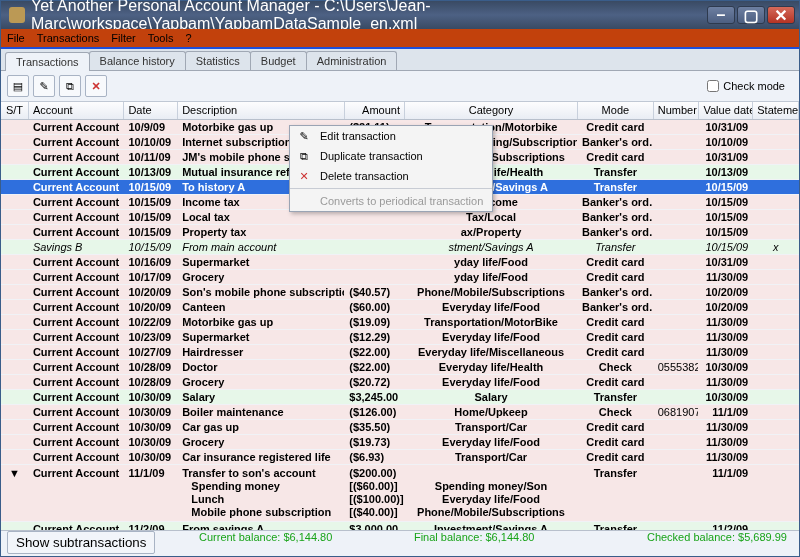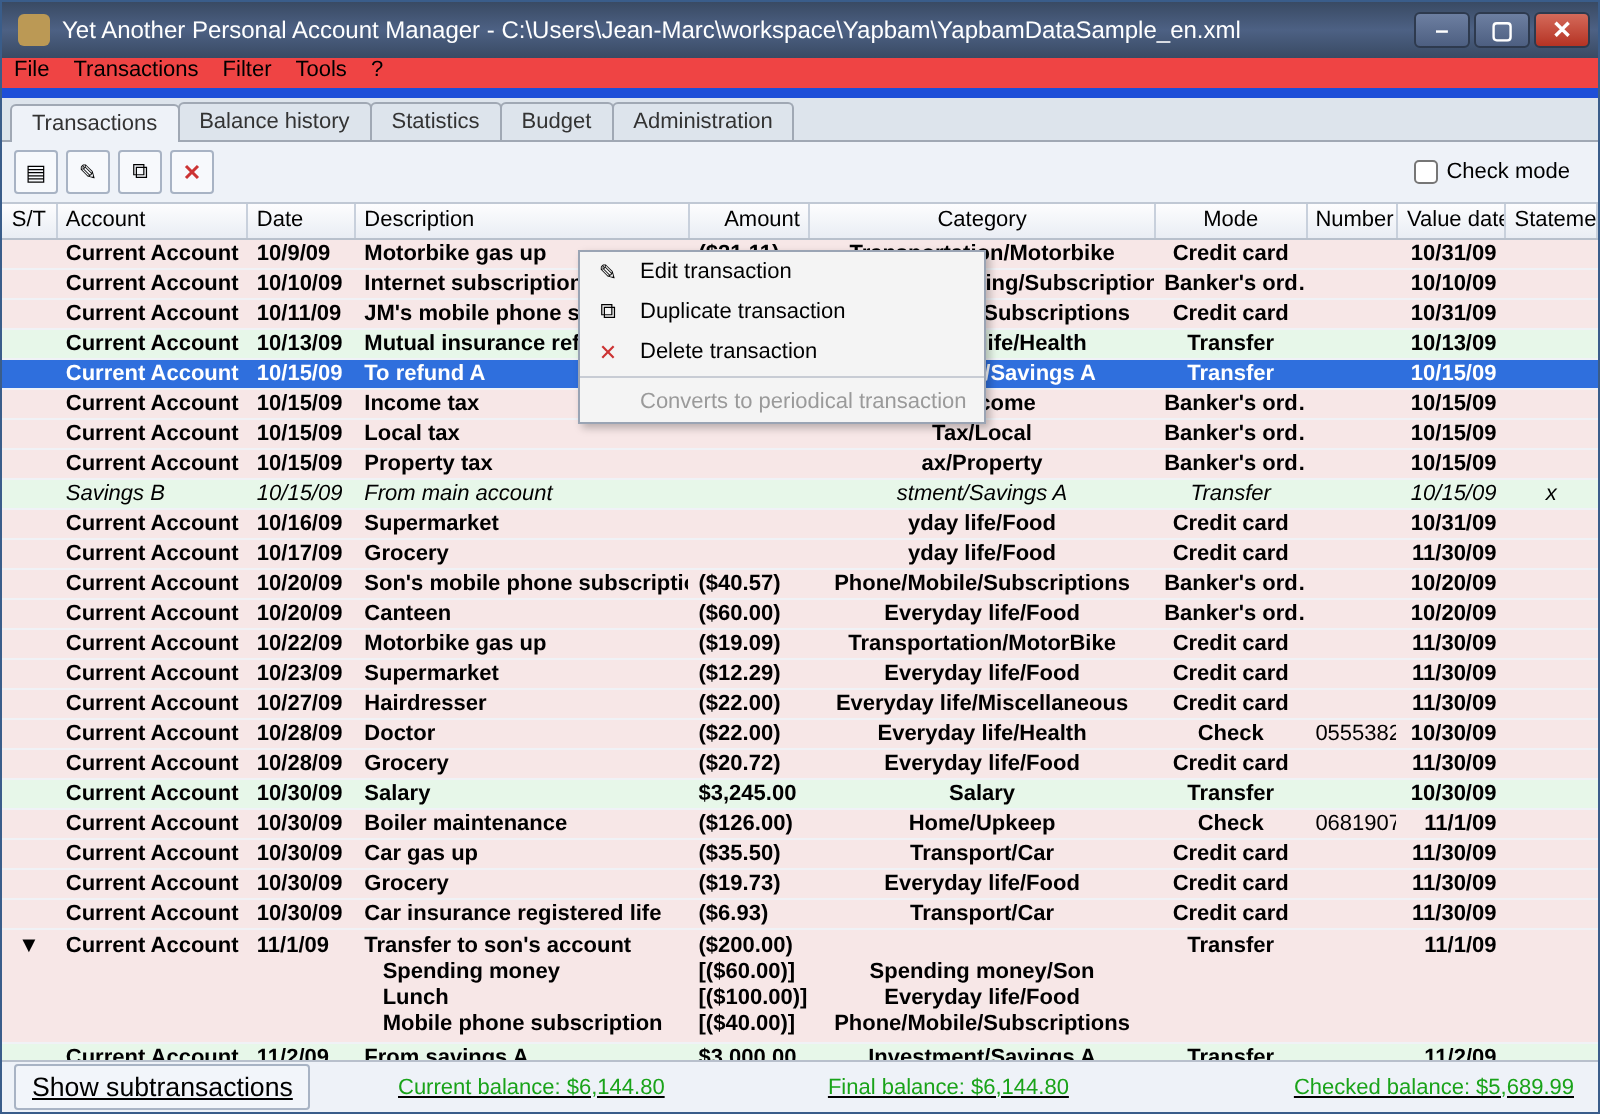--- a/index.html
+++ b/index.html
@@ -19,21 +19,21 @@
     display: flex;
     flex-direction: column;
   }
   .titlebar {
     height: 28px;
     background: linear-gradient(#394a63, #4d6184, #394a63);
     color: #fff;
     display: flex;
     align-items: center;
     padding: 0 4px 0 8px;
-    font-size: 12px;
+    font-size: 16px;
   }
   .titlebar .app-icon {
     width: 16px; height: 16px;
     background: #b95;
     border-radius: 3px;
     margin-right: 6px;
   }
   .titlebar .title { flex: 1; }
   .win-btns { display: flex; gap: 2px; }
   .win-btn {
@@ -41,24 +41,25 @@
     border-radius: 3px;
     background: linear-gradient(#6d7fa1,#4d5f81);
     border: 1px solid #2e3a4e;
     display: flex; align-items: center; justify-content: center;
     color: #fff; font-weight: bold;
   }
   .win-btn.close { background: linear-gradient(#d46a5a,#b53324); }
   .menubar {
     height: 20px;
     display:flex;
+    align-items:center;
     padding: 0 6px;
     gap: 12px;
-    background:#ef4444;
-    border-bottom:5px solid #1d4ed8;
+    background:#c2410c;
+    border-bottom:2px solid #1d4ed8;
   }
   .menubar span { cursor:default; }
   .tabs {
     display: flex;
     padding: 2px 4px 0 4px;
     gap: 0;
     border-bottom: 1px solid #a0a8b4;
     background:#dde4ec;
   }
   .tab {
@@ -168,25 +169,24 @@
     display:flex;align-items:center;gap:8px;
     padding:2px 6px 2px 6px;
     height:20px;
   }
   .cm-item.disabled{color:#9a9a9a}
   .cm-icon{width:16px;height:16px;display:inline-flex;align-items:center;justify-content:center}
   .cm-sep{height:1px;background:#c8ccd4;margin:2px 0}
   .statusbar{
     height:26px;
     display:flex;
-    align-items:center;
+    align-items:flex-start;
     border-top:1px solid #b8c0cc;
     background:#eef2f8;
     font-size:11px;
-    text-decoration:underline;
   }
   .status-btn{
     padding:3px 8px;
     border:1px solid #a8b3c4;
     background:#f2f5fa;
     border-radius:2px;
     margin:0 6px;
   }
   .status-text{flex:1;text-align:center}
   .green{color:#19a319}
@@ -320,21 +320,21 @@
           <div class="cell col-cat bold">Everyday life/Health</div>
           <div class="cell col-mode bold">Transfer</div>
           <div class="cell col-num"></div>
           <div class="cell col-vd bold">10/13/09</div>
           <div class="cell col-stm"></div>
         </div>
         <div class="row selected">
           <div class="cell col-st"></div>
           <div class="cell col-acc bold">Current Account</div>
           <div class="cell col-date bold">10/15/09</div>
-          <div class="cell col-desc bold">To refund A</div>
+          <div class="cell col-desc bold">To history A</div>
           <div class="cell col-amt bold">($2,000.00)</div>
           <div class="cell col-cat bold">Investment/Savings A</div>
           <div class="cell col-mode bold">Transfer</div>
           <div class="cell col-num"></div>
           <div class="cell col-vd bold">10/15/09</div>
           <div class="cell col-stm"></div>
         </div>
         <div class="row b-pink">
           <div class="cell col-st"></div>
           <div class="cell col-acc bold">Current Account</div>

